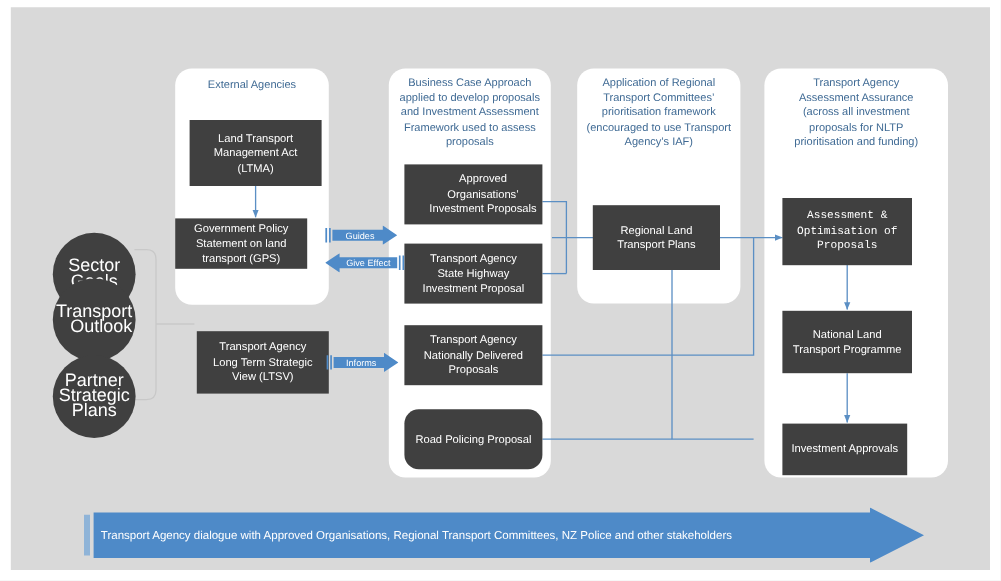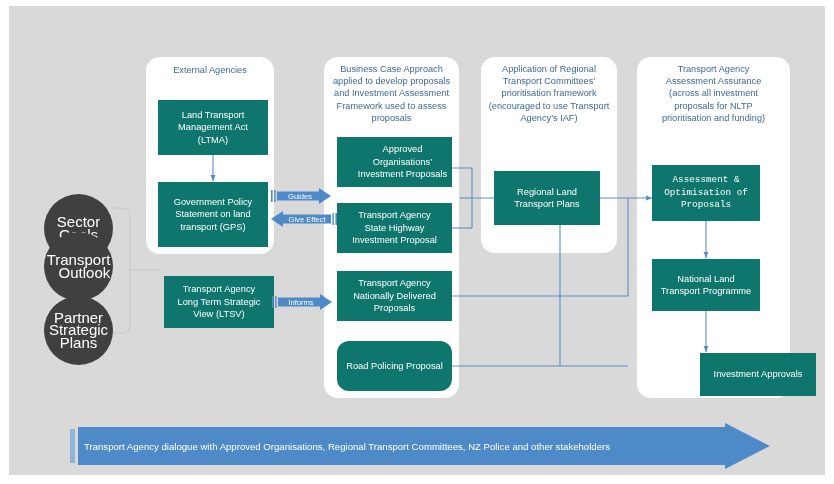--- a/index.html
+++ b/index.html
@@ -41,21 +41,21 @@
     position:absolute;
     text-align:center;
     color:#3f6a94;
     font-size:9.2px;
     line-height:12.2px;
   }
 
   
   .bbox{
     position:absolute;
-    background:#0f766e;
+    background:#404040;
     color:#ffffff;
     font-size:9.3px;
     line-height:12.4px;
     display:flex;
     align-items:center;
     justify-content:center;
     text-align:center;
     box-sizing:border-box;
     padding:2px 4px;
   }
@@ -160,21 +160,21 @@
 Goals</div>
   <div class="circ" style="left:44px;top:232px;width:69px;height:69px;white-space:pre-line;text-align:right;">Transport
 Outlook</div>
   <div class="circ" style="left:44px;top:296px;width:69px;height:69px;white-space:pre-line;">Partner
 Strategic
 Plans</div>
 
   <div class="bbox" style="left:158px;top:100px;width:110px;height:55px;white-space:pre-line;">Land Transport
 Management Act
 (LTMA)</div>
-  <div class="bbox" style="left:158px;top:182px;width:110px;height:65px;white-space:pre-line;">Government Policy
+  <div class="bbox" style="left:146px;top:182px;width:110px;height:42px;white-space:pre-line;">Government Policy
 Statement on land
 transport (GPS)</div>
 
   <div class="bbox" style="left:164px;top:276px;width:110px;height:52px;white-space:pre-line;">Transport Agency
 Long Term Strategic
 View (LTSV)</div>
 
   <div class="bbox" style="left:337px;top:137px;width:115px;height:50px;white-space:pre-line;padding-left:20px;">Approved
 Organisations’
 Investment Proposals</div>
@@ -187,21 +187,21 @@
   <div class="bbox" style="left:337px;top:341px;width:115px;height:50px;white-space:pre-line;border-radius:12px;">Road Policing Proposal</div>
 
   <div class="bbox" style="left:494px;top:171px;width:106px;height:54px;white-space:pre-line;">Regional Land
 Transport Plans</div>
 
   <div class="bbox" style="left:652px;top:165px;width:108px;height:56px;white-space:pre-line;font-family:Liberation Mono, monospace;">Assessment &amp;
 Optimisation of
 Proposals</div>
   <div class="bbox" style="left:652px;top:259px;width:108px;height:52px;white-space:pre-line;">National Land
 Transport Programme</div>
-  <div class="bbox" style="left:652px;top:353px;width:116px;height:43px;white-space:pre-line;margin-left:48px;">Investment Approvals</div>
+  <div class="bbox" style="left:652px;top:353px;width:104px;height:43px;white-space:pre-line;">Investment Approvals</div>
 
   <div class="barrow" style="left:271px;top:188px;width:60px;">
     <svg width="60" height="16" viewBox="0 0 60 16" style="position:absolute;left:0;top:0;">
       <path d="M0,2 L1.6,2 L1.6,14 L0,14 z" fill="#4e8ac8"></path>
       <path d="M3.2,2 L4.6,2 L4.6,14 L3.2,14 z" fill="#4e8ac8"></path>
       <path d="M6,3.4 L48,3.4 L48,0 L60,8 L48,16 L48,12.6 L6,12.6 z" fill="#4e8ac8"></path>
     </svg>
     <div class="lbl" style="width:48px;left:5px;">Guides</div>
   </div>
 

